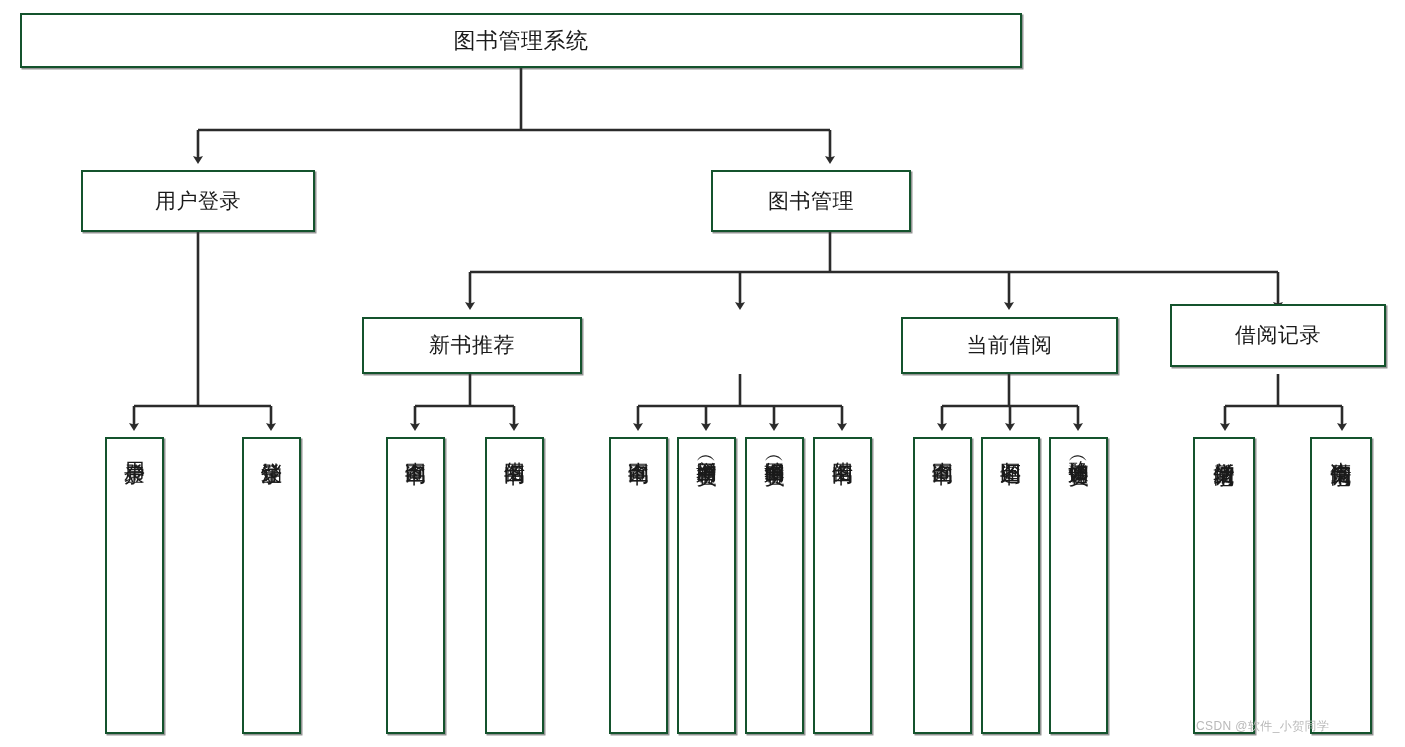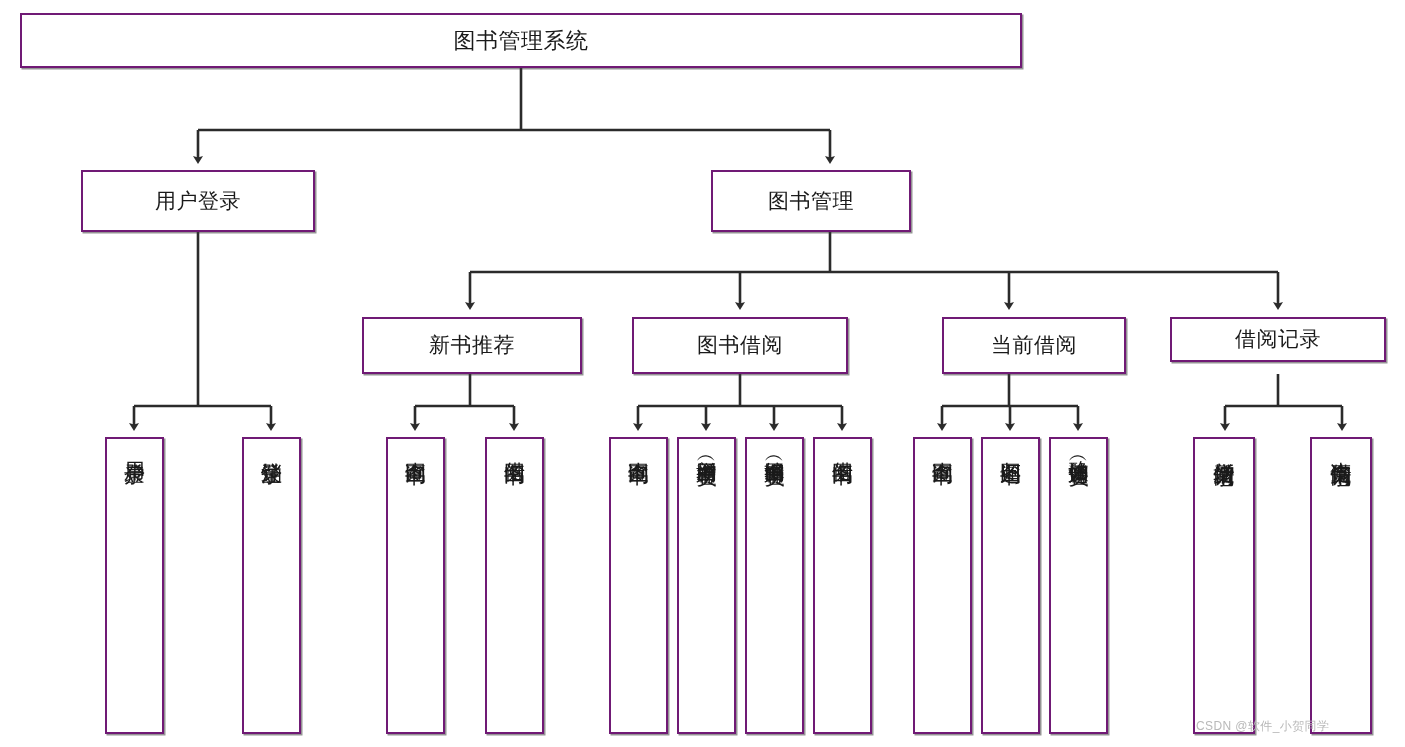--- a/index.html
+++ b/index.html
@@ -22,21 +22,21 @@
     left: 0;
     top: 0;
     width: 1405px;
     height: 747px;
     pointer-events: none;
   }
   .node {
     position: absolute;
     box-sizing: border-box;
     background: #ffffff;
-    border: 2px solid #701a75;
+    border: 2px solid #14532d;
     box-shadow: 1.5px 1.5px 0 0 rgba(60,60,60,0.55);
     display: flex;
     align-items: center;
     justify-content: center;
     color: #1a1a1a;
   }
   .node .lbl {
     font-size: 21px;
     line-height: 1.15;
     white-space: nowrap;
@@ -130,27 +130,24 @@
   <div class="node" style="left:81px; top:170px; width:234px; height:62px;">
     <span class="lbl">用户登录</span>
   </div>
   <div class="node" style="left:711px; top:170px; width:200px; height:62px;">
     <span class="lbl">图书管理</span>
   </div>
 
   <div class="node" style="left:362px; top:317px; width:220px; height:57px;">
     <span class="lbl">新书推荐</span>
   </div>
-  <div class="node" style="left:632px; top:317px; width:216px; height:57px;">
-    <span class="lbl">图书借阅</span>
-  </div>
-  <div class="node" style="left:901px; top:317px; width:184px; height:57px;margin-left:41px;">
+  <div class="node" style="left:901px; top:317px; width:217px; height:57px;">
     <span class="lbl">当前借阅</span>
   </div>
-  <div class="node" style="left:1170px; top:317px; width:216px; height:45px;">
+  <div class="node" style="left:1170px; top:304px; width:216px; height:63px;">
     <span class="lbl">借阅记录</span>
   </div>
 
   <div class="node vert" style="left:105px; top:437px; width:59px; height:297px;">
     <span class="lbl">用户登录</span>
   </div>
   <div class="node vert" style="left:242px; top:437px; width:59px; height:297px;">
     <span class="lbl">注销登录</span>
   </div>
 

